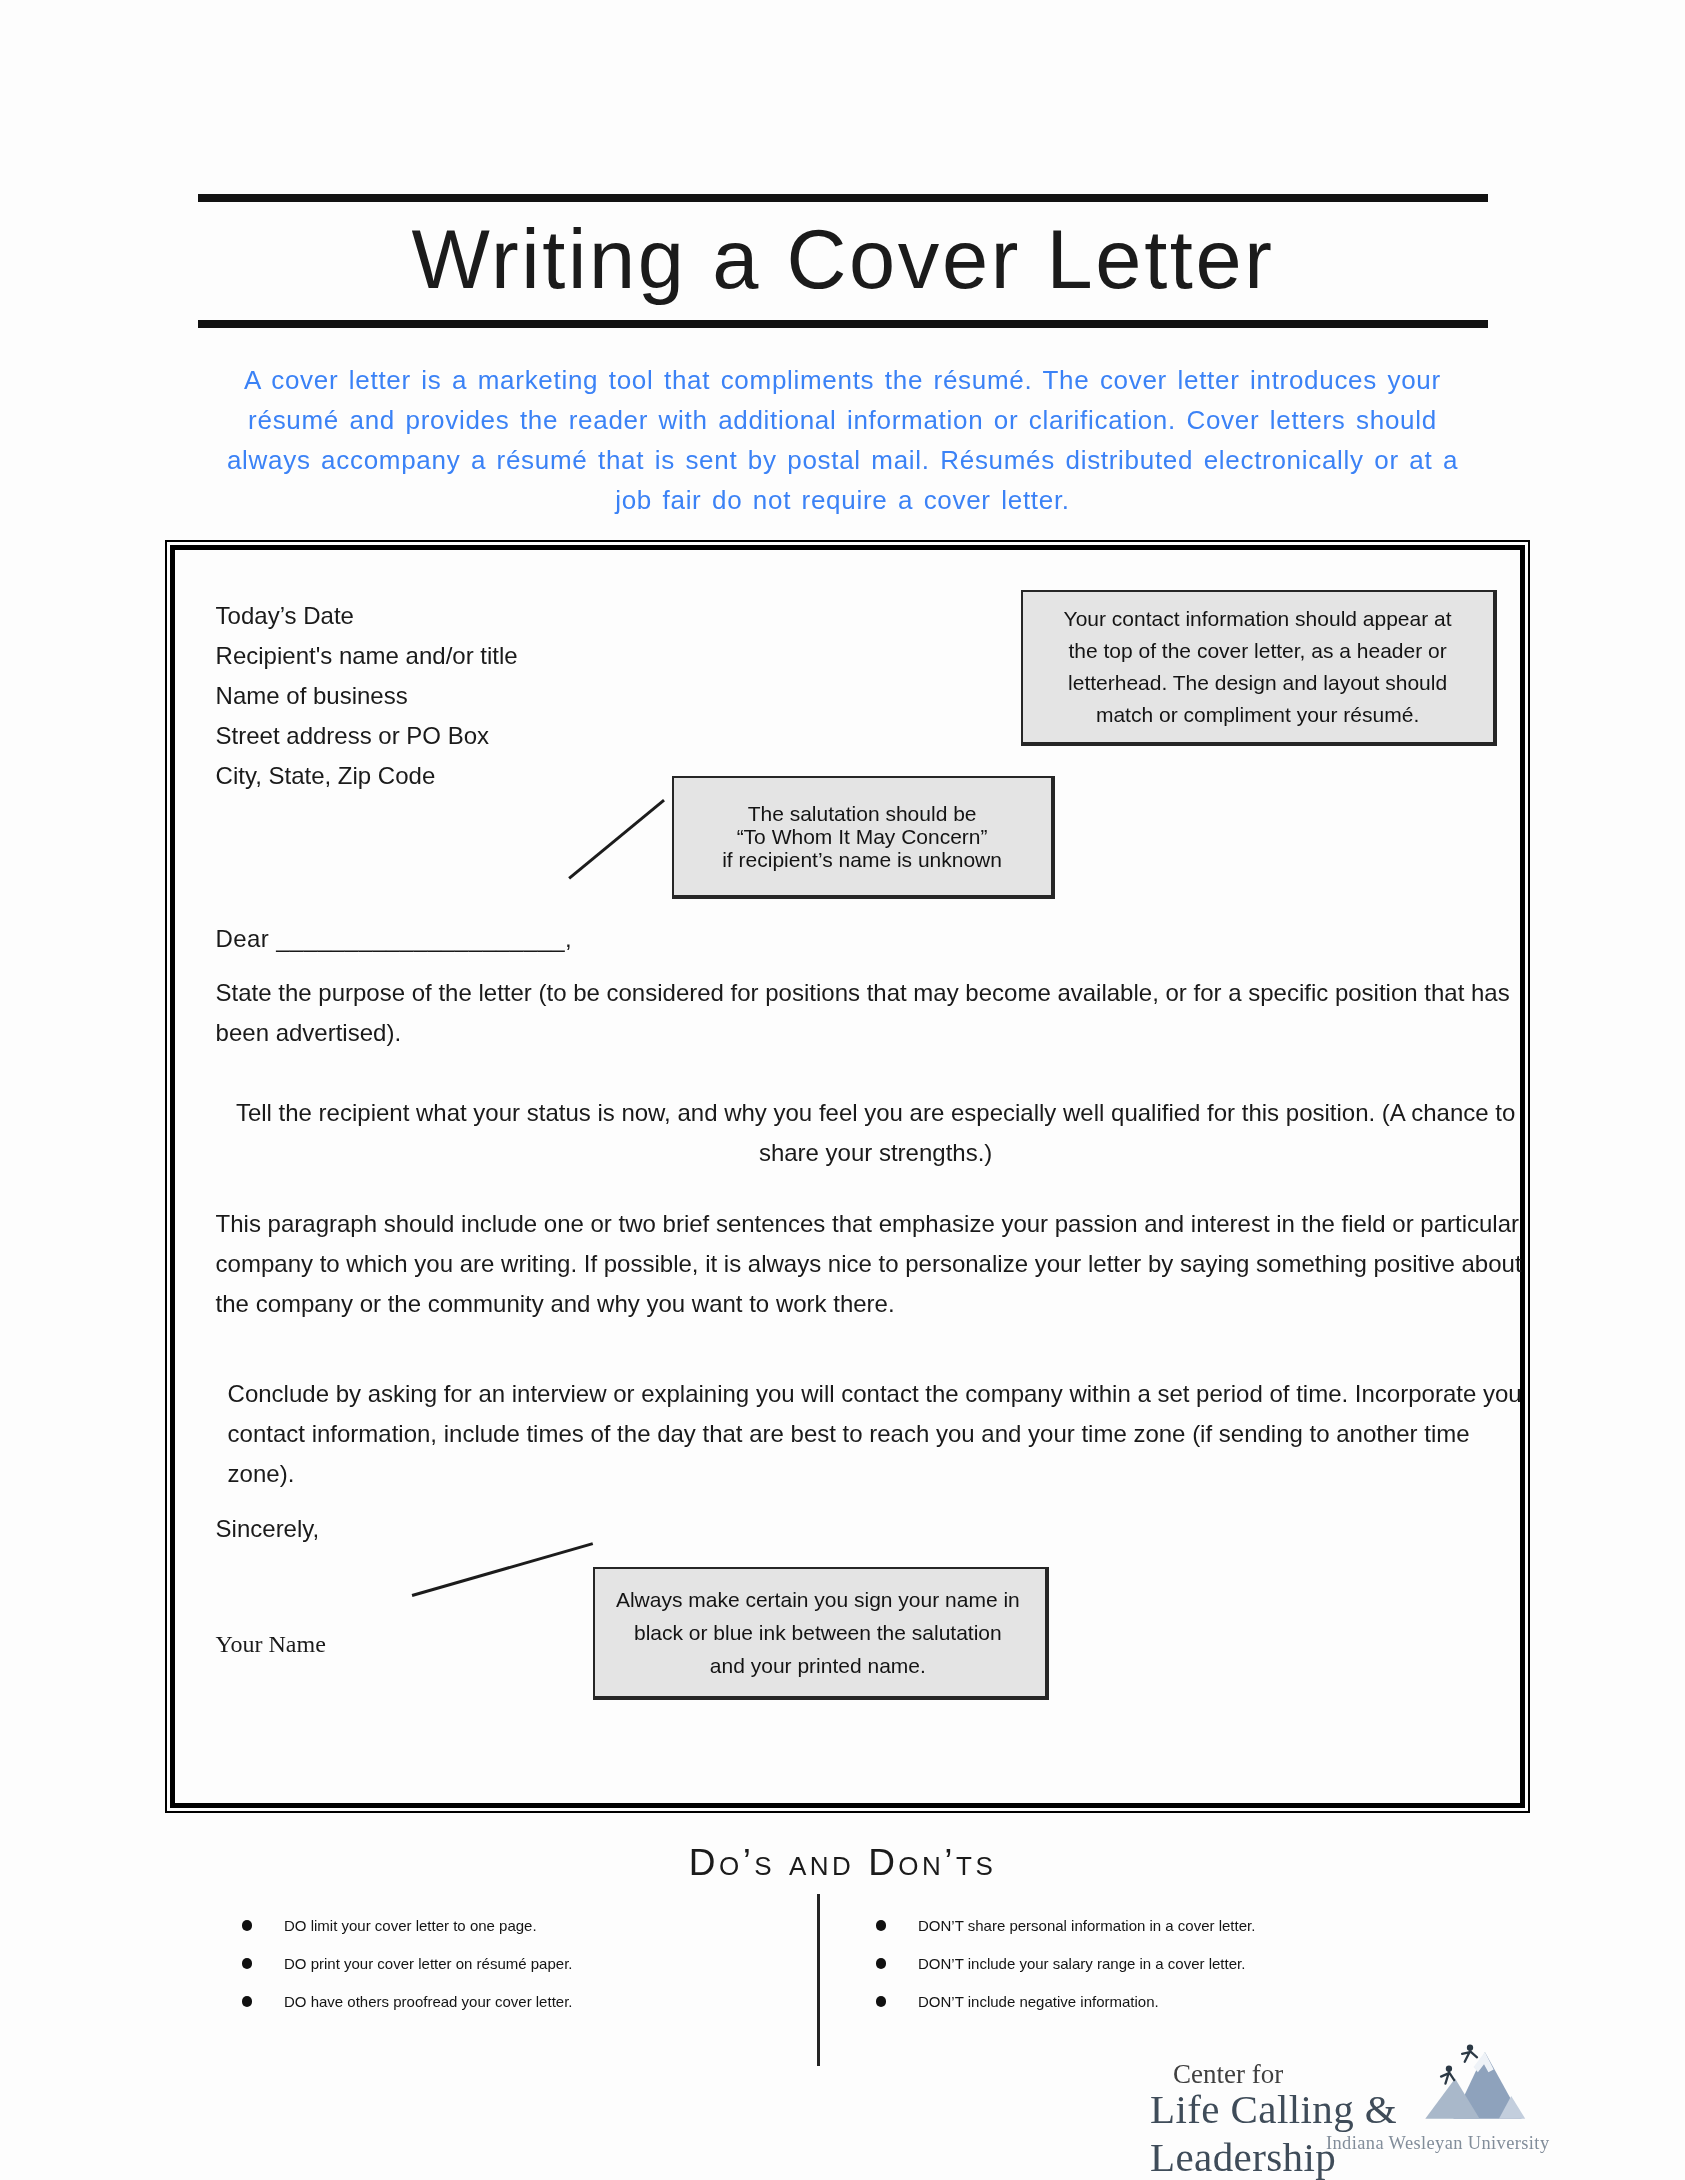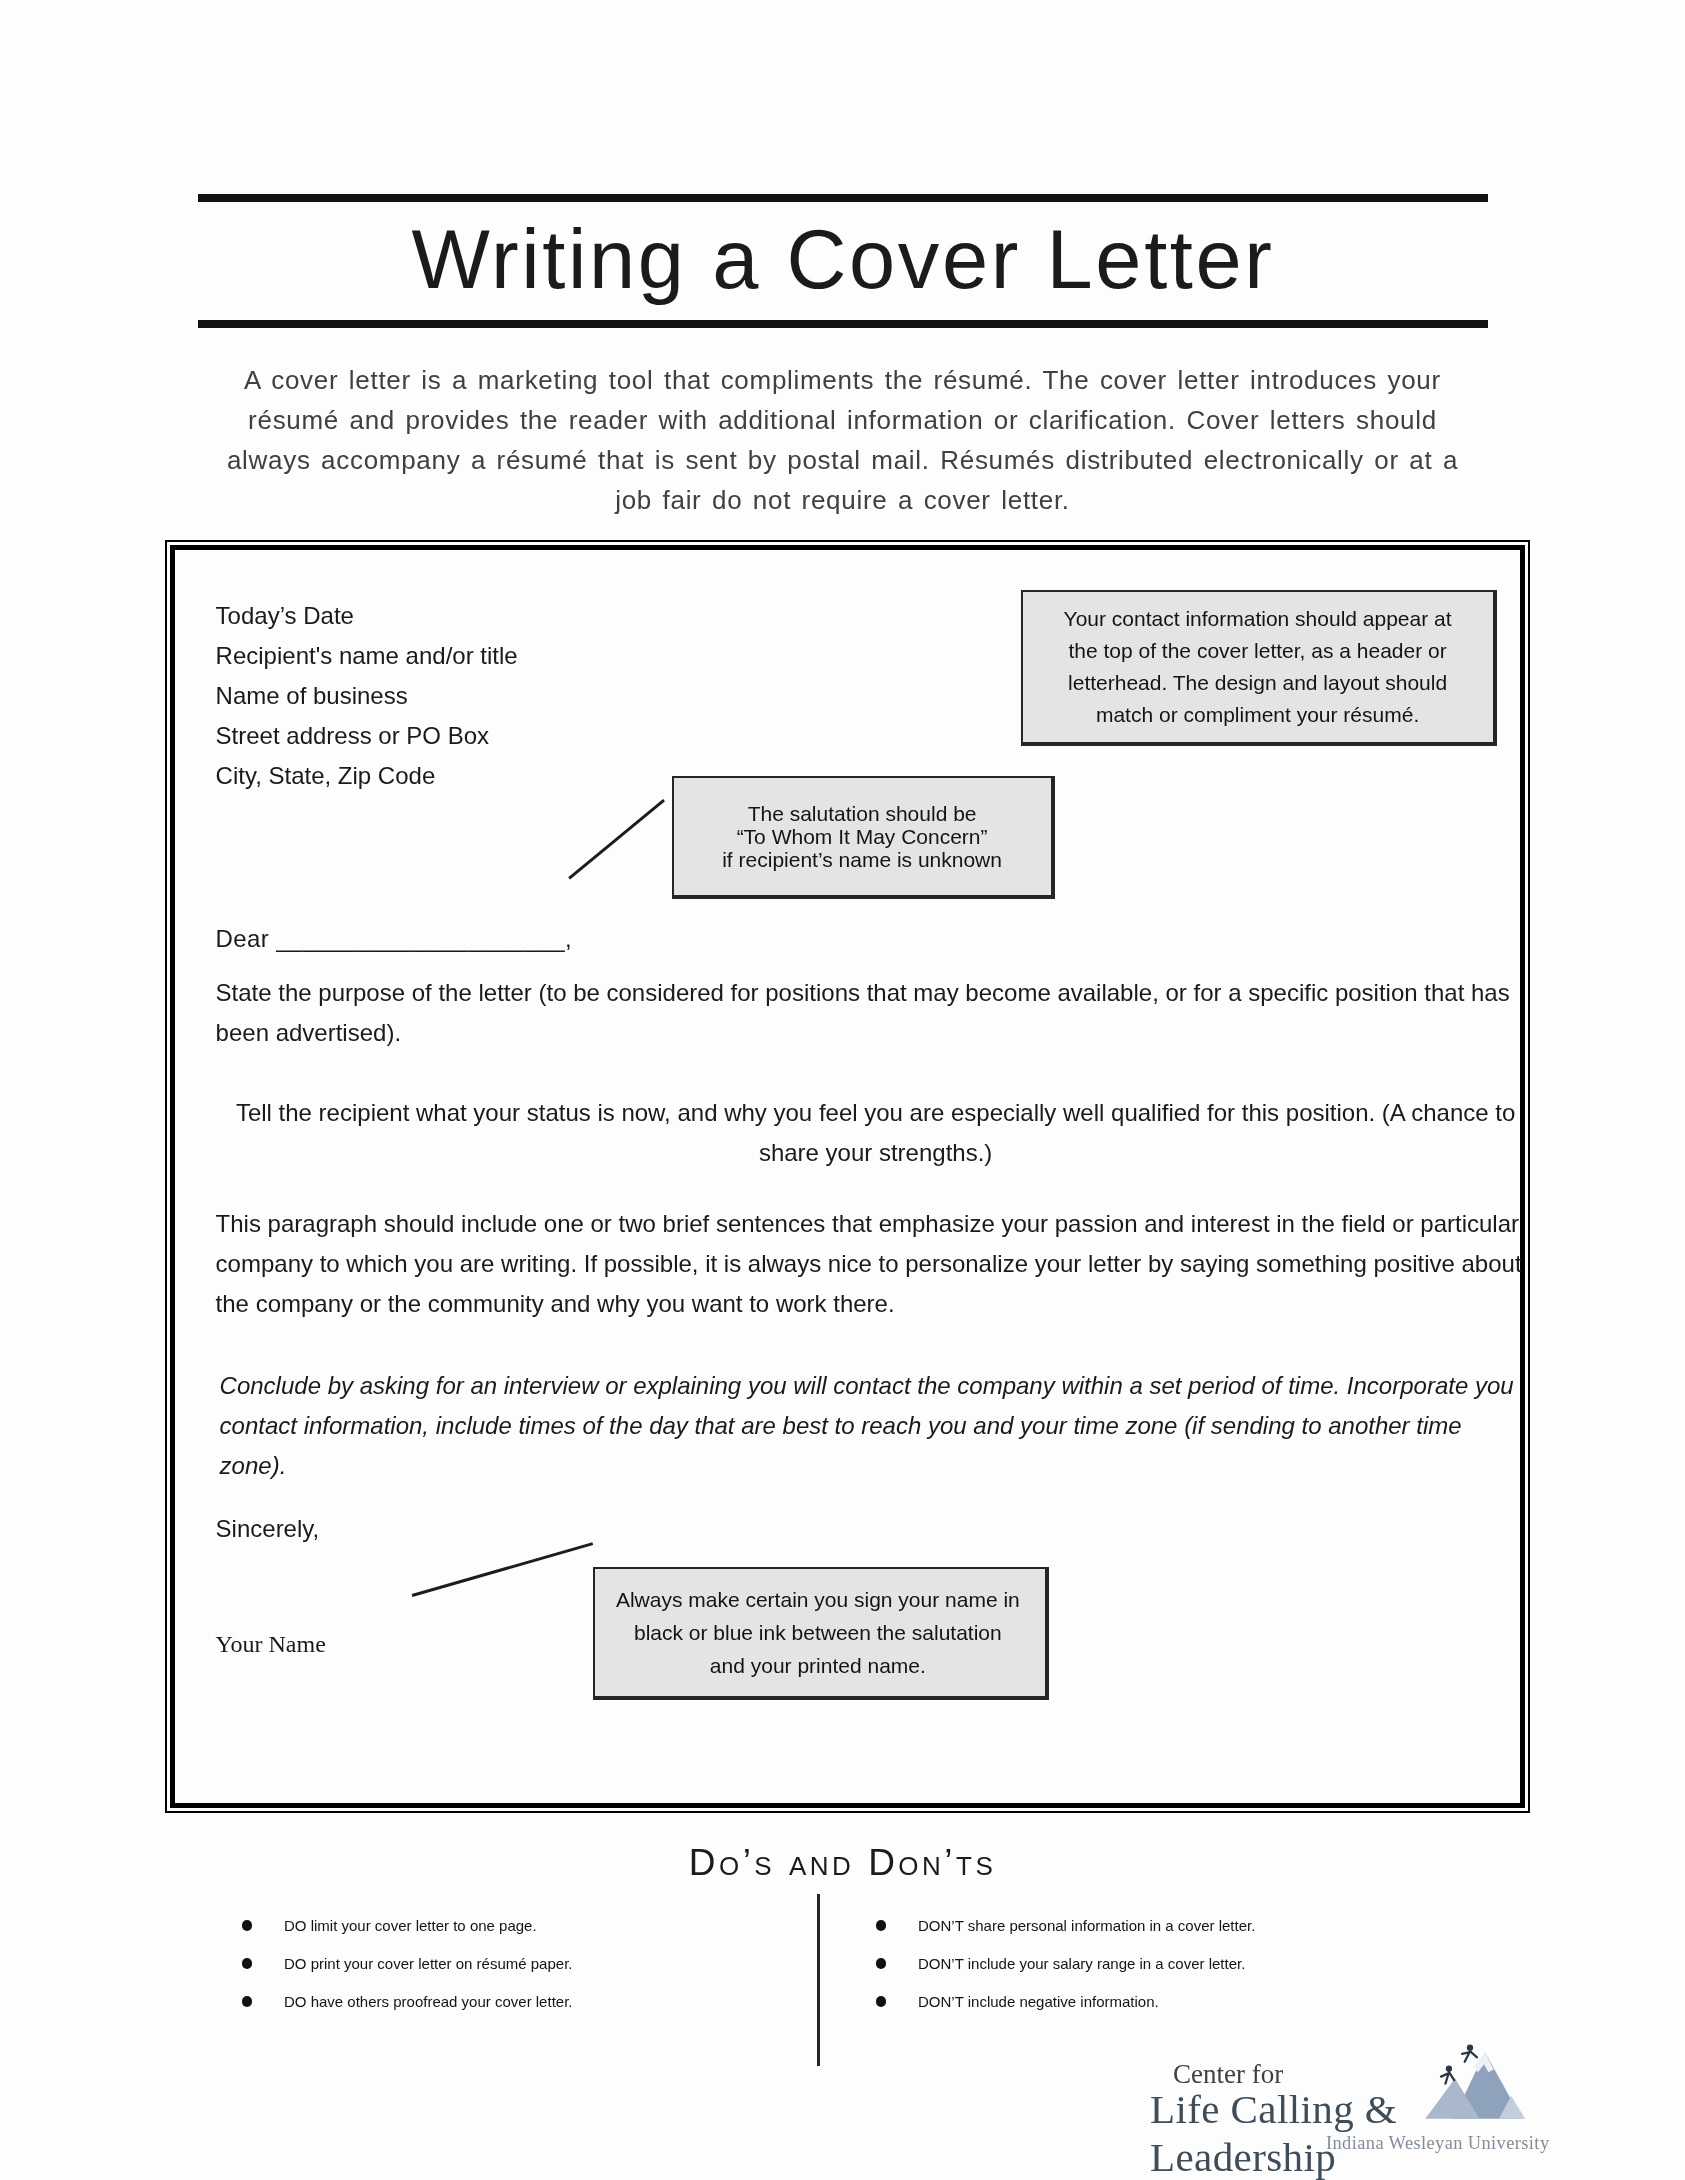--- a/index.html
+++ b/index.html
@@ -8,21 +8,21 @@
 
   
   .rule{position:absolute;left:198px;width:1290px;height:8px;background:#121212;}
   #rule-top{top:194px}
   #rule-bottom{top:320px}
   #page-title{position:absolute;left:198px;top:204px;width:1290px;height:114px;
        text-align:center;font-size:83px;line-height:111px;letter-spacing:2.6px;color:#1b1b1b;}
 
   
   #intro{position:absolute;left:206px;top:360px;width:1273px;text-align:center;
-       font-size:26px;line-height:40px;letter-spacing:0.7px;word-spacing:2.6px;color:#404040;}
+       font-size:26px;line-height:40px;letter-spacing:0.7px;word-spacing:2.6px;color:#3b82f6;}
 
   
   #letter-box{position:absolute;left:165px;top:540px;width:1365px;height:1273px;
        border:2.6px solid #000;box-sizing:border-box;}
   #letter-box .inner-frame{position:absolute;inset:2.6px;border:5.3px solid #000;}
 
   .abs{position:absolute;}
   .ltr{font-size:24px;line-height:40px;color:#1a1a1a;}
 
   #address-block{left:41px;top:46px;}
@@ -96,21 +96,21 @@
       <div class="abs callout" id="salutation-callout">The salutation should be
 “To Whom It May Concern”
 if recipient’s name is unknown</div>
       <div class="connector" id="connector-salutation"></div>
 
       <div class="abs ltr" id="salutation-line">Dear _____________________,</div>
 
       <p class="abs ltr para" id="para-1" style="margin:0;">State the purpose of the letter (to be considered for positions that may become available, or for a specific position that has been advertised).</p>
       <p class="abs ltr para" id="para-2" style="margin:6px;text-align:center;">Tell the recipient what your status is now, and why you feel you are especially well qualified for this position. (A chance to share your strengths.)</p>
       <p class="abs ltr para" id="para-3" style="margin:0;">This paragraph should include one or two brief sentences that emphasize your passion and interest in the field or particular company to which you are writing. If possible, it is always nice to personalize your letter by saying something positive about the company or the community and why you want to work there.</p>
-      <p class="abs ltr para" id="para-4" style="margin:4px;font-style:italic;">Conclude by asking for an interview or explaining you will contact the company within a set period of time. Incorporate you contact information, include times of the day that are best to reach you and your time zone (if sending to another time zone).</p>
+      <p class="abs ltr para" id="para-4" style="margin:12px;">Conclude by asking for an interview or explaining you will contact the company within a set period of time. Incorporate you contact information, include times of the day that are best to reach you and your time zone (if sending to another time zone).</p>
 
       <div class="abs ltr" id="closing-line">Sincerely,</div>
 
       <div class="abs callout" id="signature-callout">Always make certain you sign your name in
 black or blue ink between the salutation
 and your printed name.</div>
       <div class="connector" id="connector-signature"></div>
 
       <div class="abs ltr" id="signature-name">Your Name</div>
     </div>

